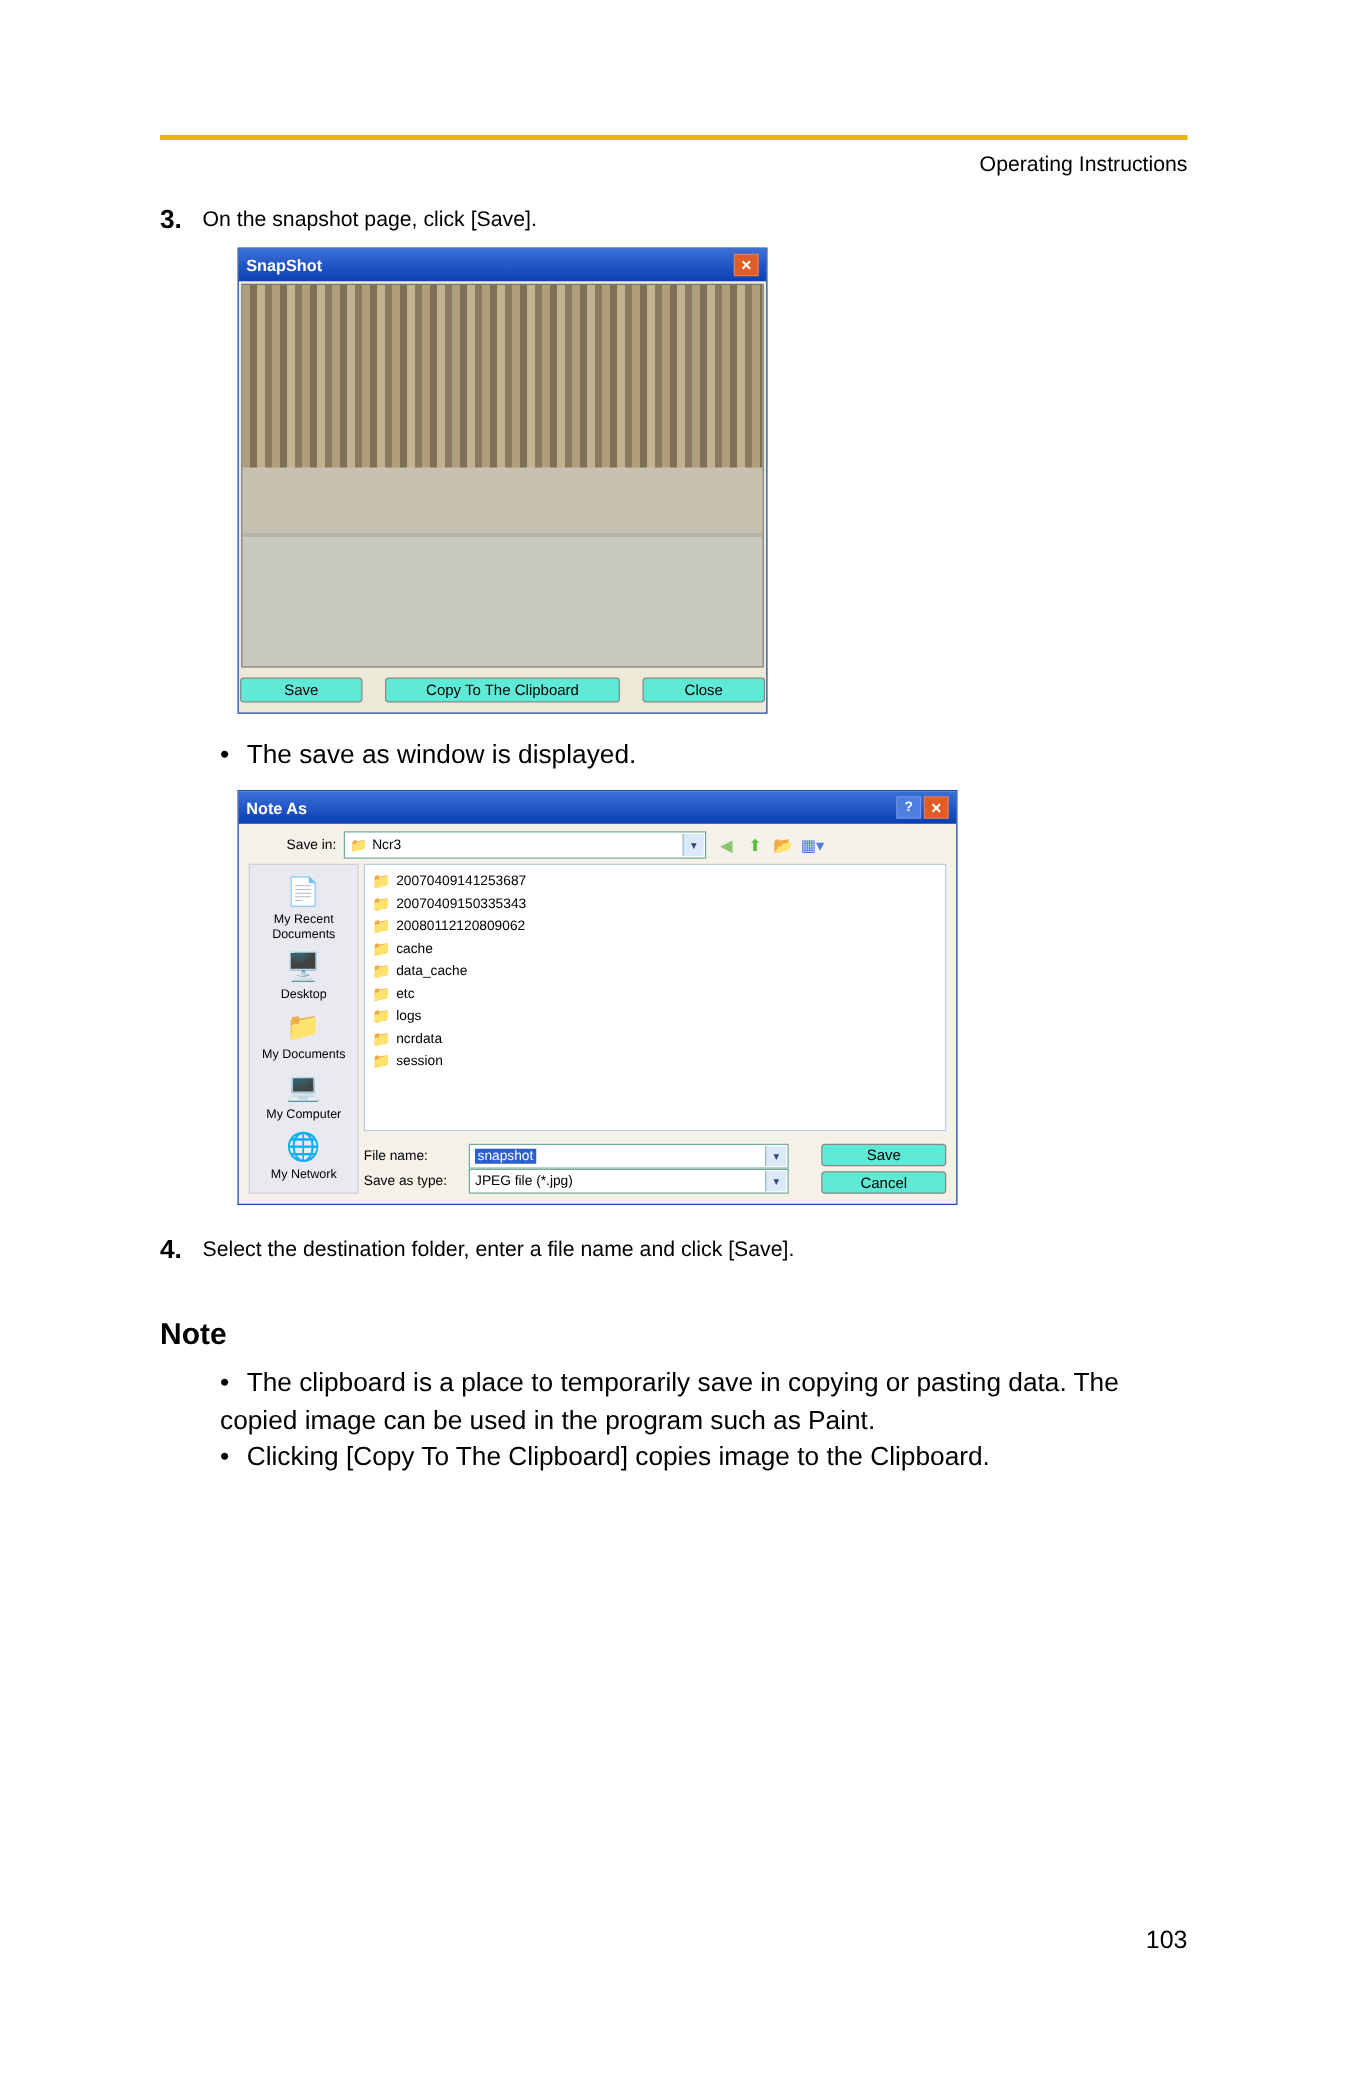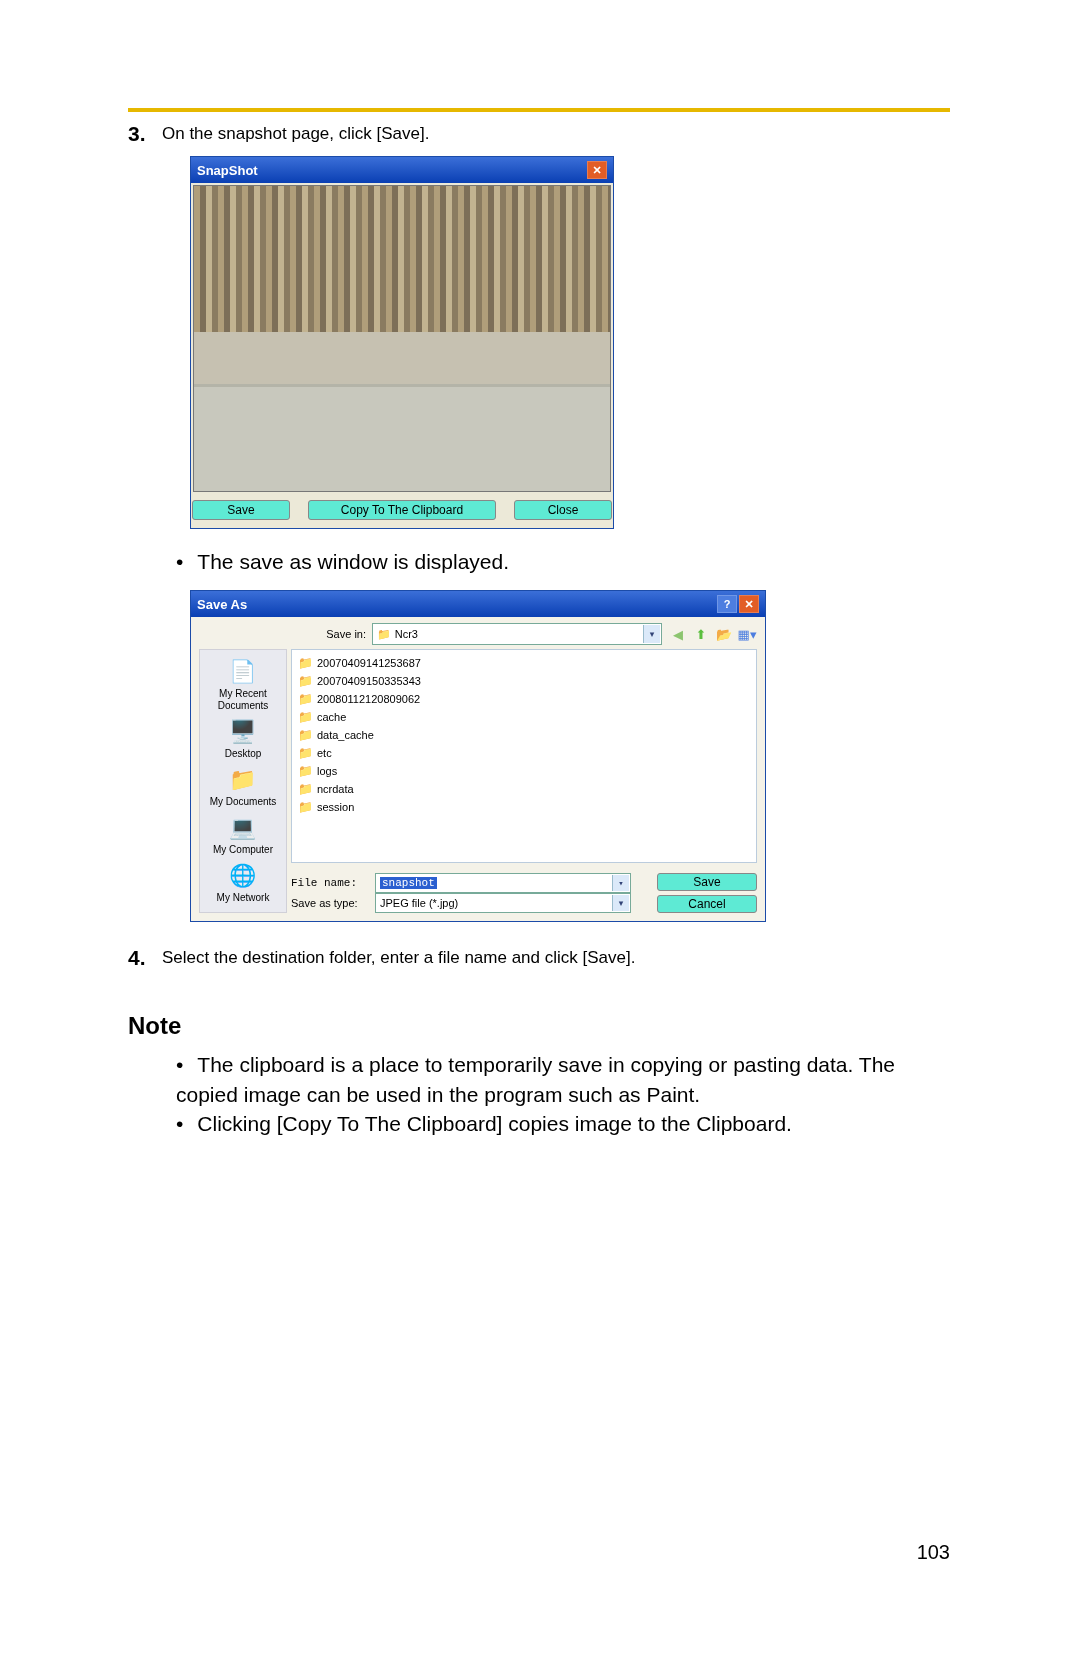--- a/index.html
+++ b/index.html
@@ -123,21 +123,21 @@
   
   .saveas-win {
     width: 574px;
     margin: 14px 0 0 62px;
     border: 1px solid #1b4ba8;
     background: #f4f2e8;
     font-size: 12px;
   }
   .saveas-body { padding: 6px 8px 8px 8px; }
   .sa-topbar {
-    display: flex; align-items: center; gap: 6px; margin-bottom: 4px; justify-content: flex-end;
+    display: flex; align-items: center; gap: 6px; margin-bottom: 4px;
   }
   .sa-topbar .lbl { width: 70px; text-align: right; font-size: 11px; }
   .dropdown {
     flex: 1; max-width: 280px;
     background: #fff; border: 1px solid #7a9; height: 20px;
     display: flex; align-items: center; padding: 0 4px;
     font-size: 11px; position: relative;
   }
   .dropdown .arrow {
     position: absolute; right: 1px; top: 1px; bottom: 1px; width: 16px;
@@ -187,20 +187,21 @@
   }
   .sa-btns { display: flex; flex-direction: column; gap: 4px; margin-left: 18px; }
   .sa-btns .winbtn { min-width: 70px; padding: 1px 14px; }
   .sa-bottom-grid { display: flex; align-items: flex-end; }
 </style>
 </head>
 <body>
 
 <div class="page">
   <div class="rule"></div>
+  <div class="header-right">Operating Instructions</div>
 
   <div class="step">
     <div class="step-num">3.</div>
     <div class="step-text">On the snapshot page, click [Save].</div>
   </div>
 
   <div class="snapshot-win">
     <div class="titlebar">
       <span>SnapShot</span>
       <div class="tb-buttons">
@@ -216,21 +217,21 @@
         <div class="winbtn wide">Copy To The Clipboard</div>
         <div class="winbtn">Close</div>
       </div>
     </div>
   </div>
 
   <div class="bullet"><span>The save as window is displayed.</span></div>
 
   <div class="saveas-win">
     <div class="titlebar">
-      <span>Save As</span>
+      <span>Note As</span>
       <div class="tb-buttons">
         <div class="tb-btn tb-help">?</div>
         <div class="tb-btn tb-close">✕</div>
       </div>
     </div>
     <div class="saveas-body">
       <div class="sa-topbar">
         <div class="lbl">Save in:</div>
         <div class="dropdown">
           <span style="color:#e0b040;margin-right:4px;">📁</span>
@@ -304,21 +305,21 @@
                 <span>ncrdata</span>
               </div>
             <div class="fitem">
                 <span class="fldicon">📁</span>
                 <span>session</span>
               </div>
           </div>
 
           <div class="sa-bottom-grid">
             <div style="flex:1;">
-              <div class="sa-row" style="margin-top:10px;font-family:Liberation Mono, monospace;">
+              <div class="sa-row" style="margin-top:10px;">
                 <div class="lbl">File name:</div>
                 <div class="field">
                   <span class="sel" style="background:#2a5fd0;color:#fff;padding:0 2px;">snapshot</span>
                   <div class="arrow">▾</div>
                 </div>
               </div>
               <div class="sa-row">
                 <div class="lbl">Save as type:</div>
                 <div class="field">
                   <span>JPEG file (*.jpg)</span>

